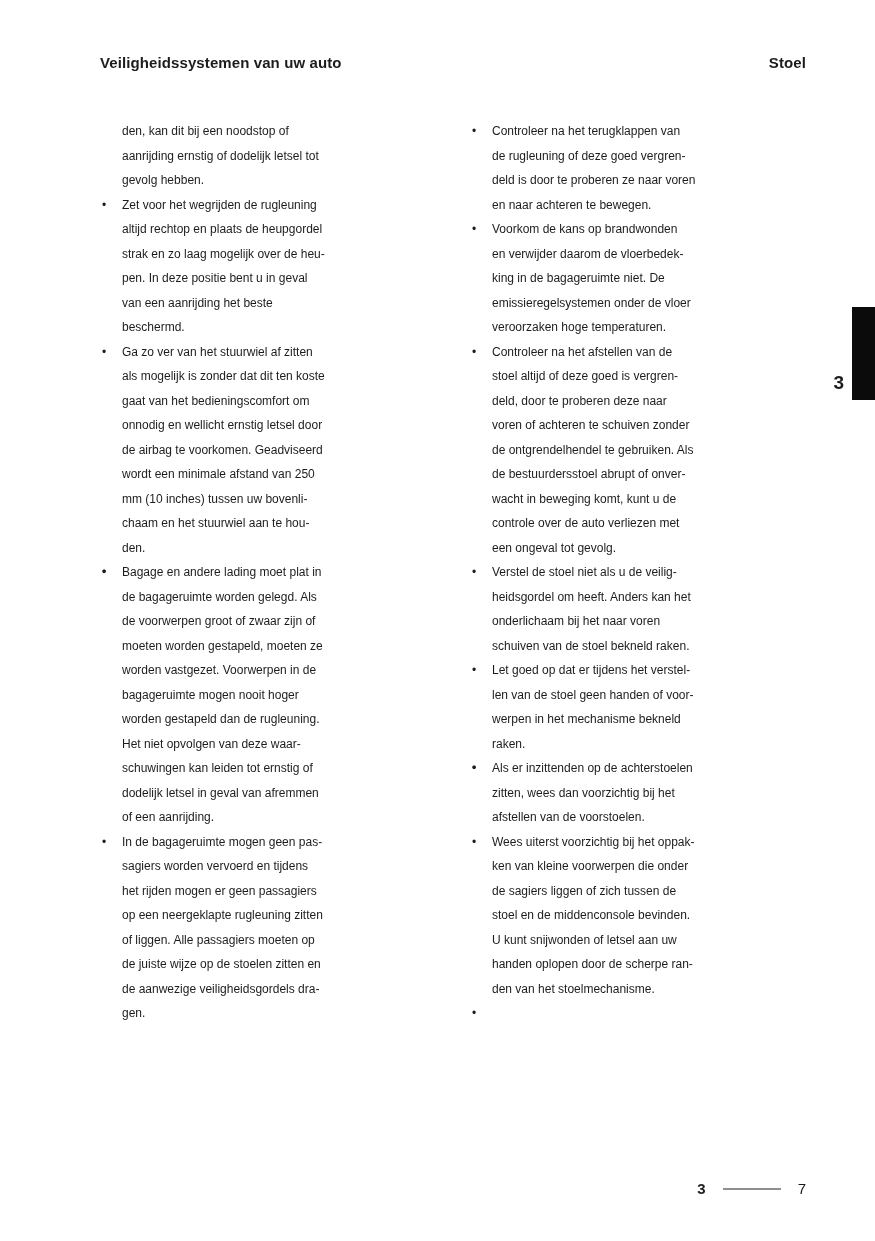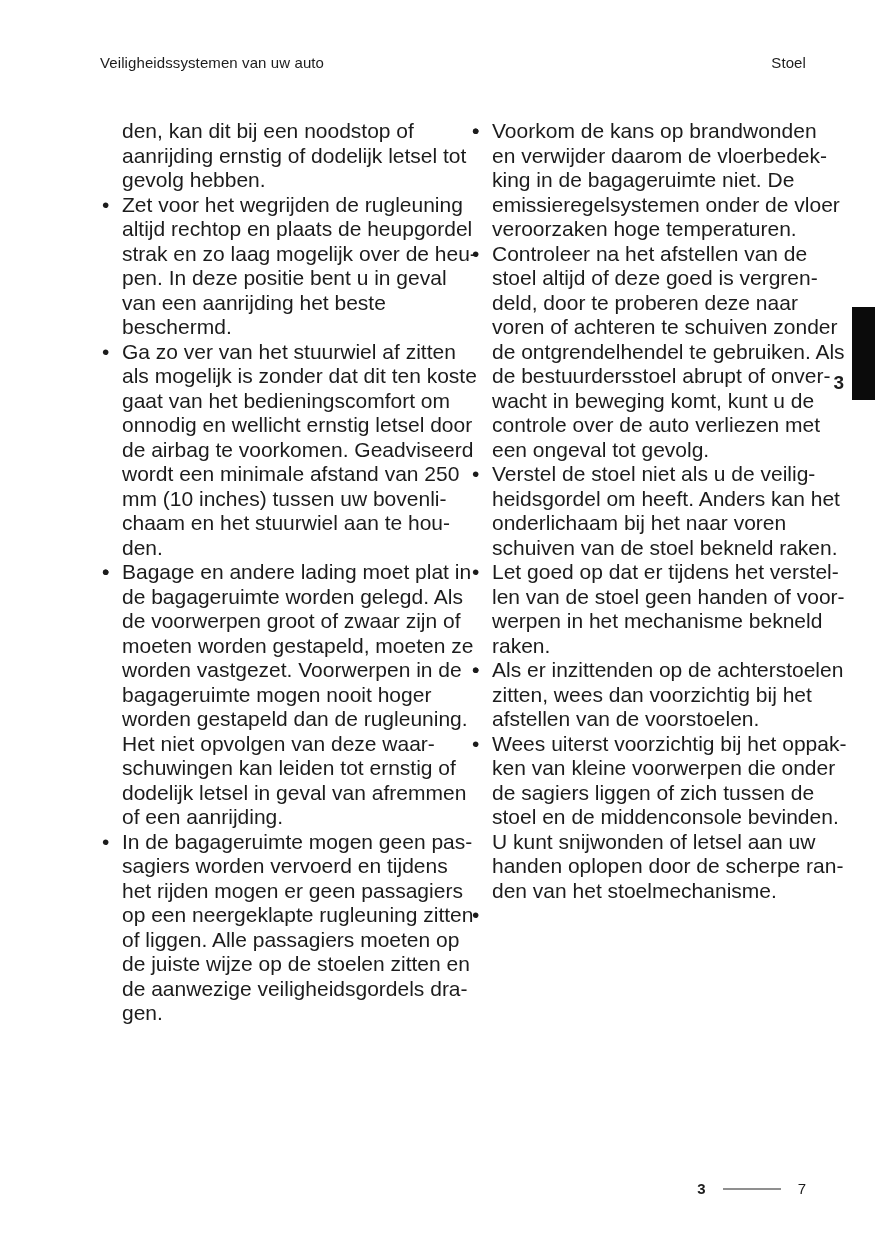--- a/index.html
+++ b/index.html
@@ -13,28 +13,28 @@
     overflow: hidden;
   }
   .header {
     position: absolute;
     top: 54px;
     left: 100px;
     right: 69px;
     display: flex;
     justify-content: space-between;
     font-size: 15px;
-    font-weight: normal;
+    font-weight: bold;
     letter-spacing: 0.1px;
   }
   .col {
     position: absolute;
     top: 119px;
     width: 378px;
-    font-size: 21px;
+    font-size: 12px;
     line-height: 24.5px;
   }
   .col-left { left: 100px; }
   .col-right { left: 470px; }
   .item { position: relative; padding-left: 22px; }
   .item .marker {
     position: absolute;
     left: 2px;
     top: 0;
   }
@@ -133,20 +133,24 @@
 of liggen. Alle passagiers moeten op
 de juiste wijze op de stoelen zitten en
 de aanwezige veiligheidsgordels dra-
 gen.</span>
     </div>
   </div>
 
   <div class="col col-right">
     <div class="item">
       <span class="marker">•</span>
+      <span class="txt">Controleer na het terugklappen van
+de rugleuning of deze goed vergren-
+deld is door te proberen ze naar voren
+en naar achteren te bewegen.</span>
     </div>
     <div class="item">
       <span class="marker">•</span>
       <span class="txt">Voorkom de kans op brandwonden
 en verwijder daarom de vloerbedek-
 king in de bagageruimte niet. De
 emissieregelsystemen onder de vloer
 veroorzaken hoge temperaturen.</span>
     </div>
     <div class="item">

